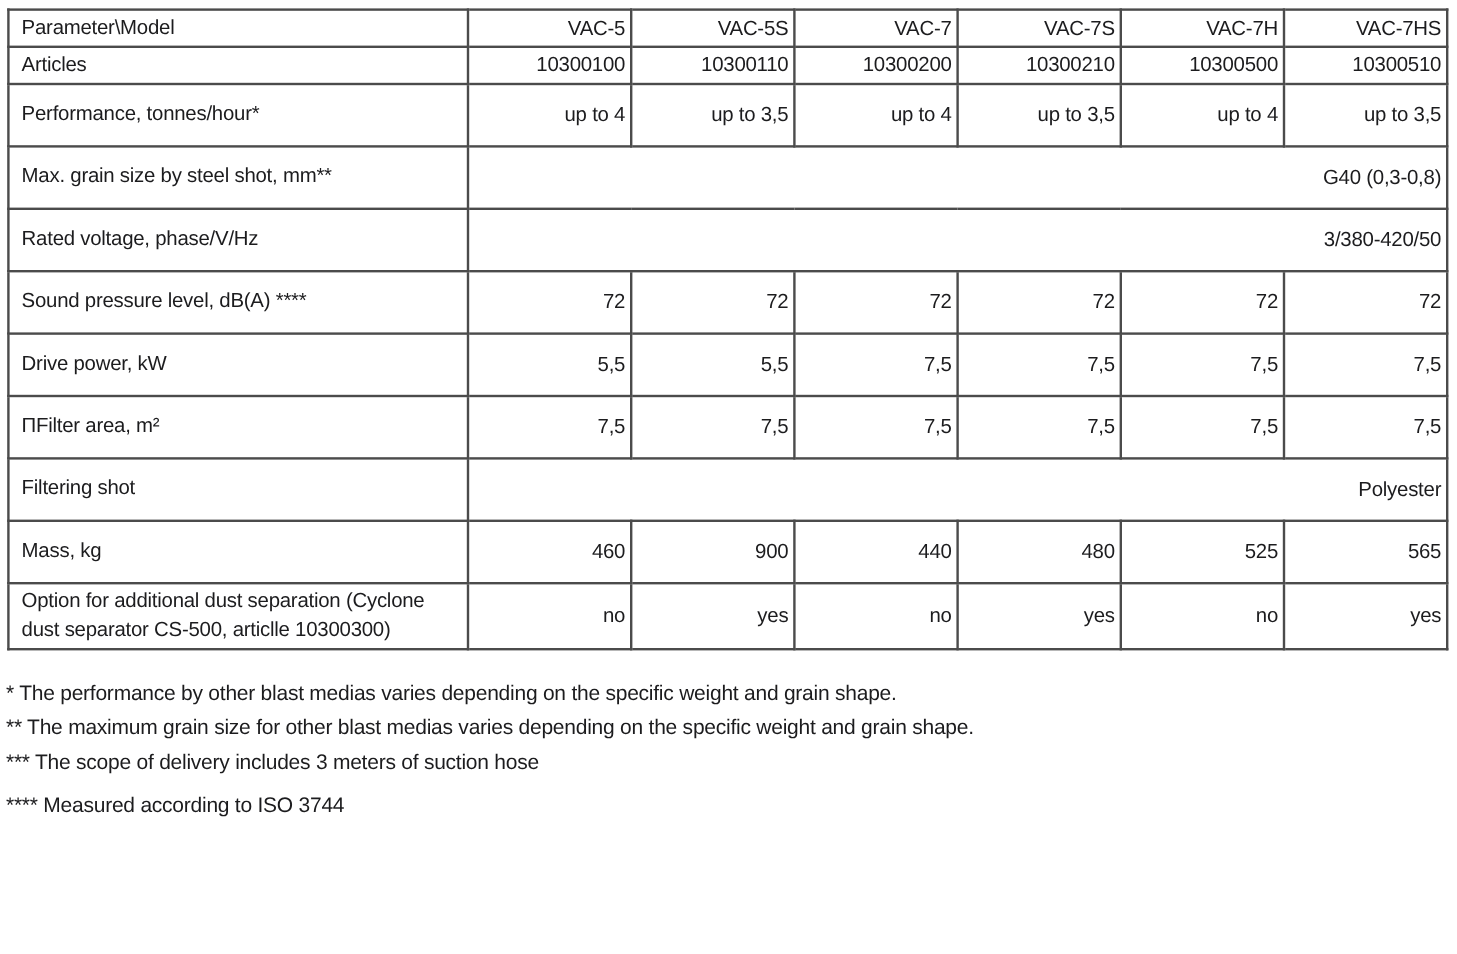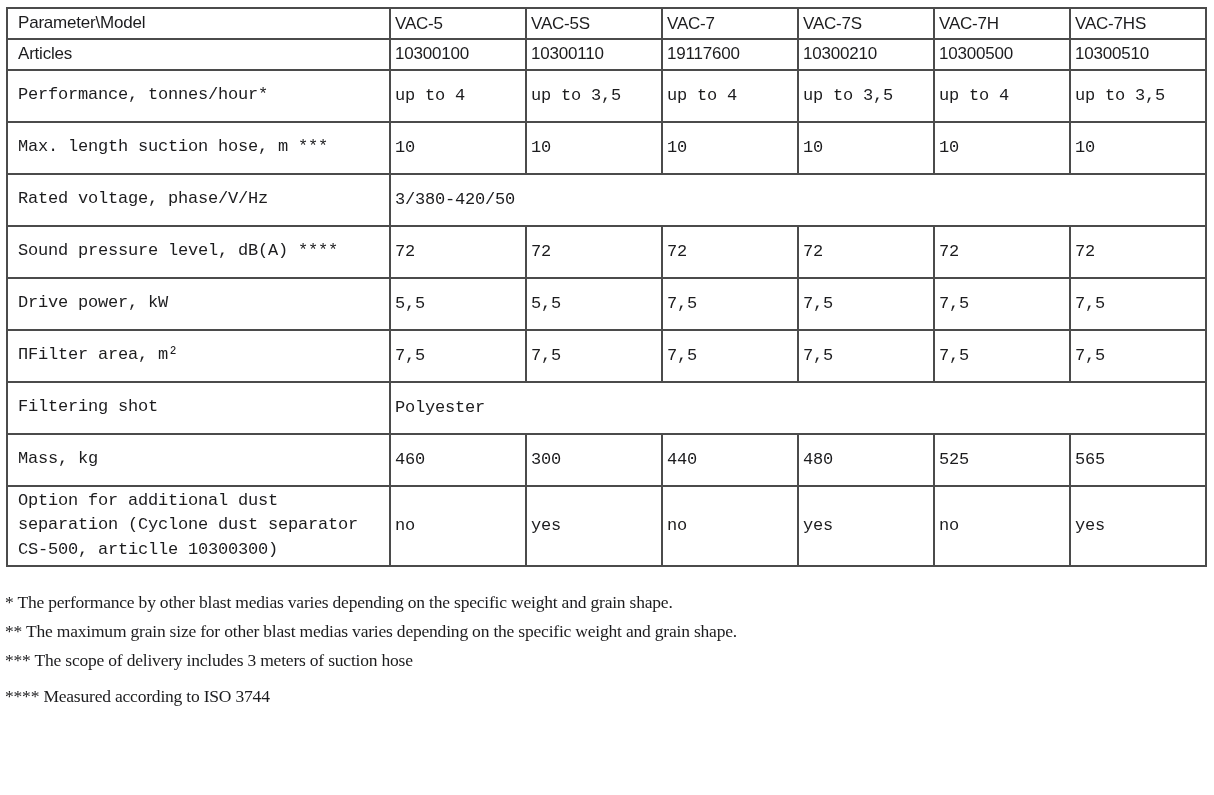--- a/index.html
+++ b/index.html
@@ -35,36 +35,35 @@
     vertical-align: middle;
     padding: 2px 4px;
   }
   table.spec-table td.param {
     text-align: left;
     padding-left: 10px;
     padding-right: 14px;
     line-height: 1.45;
   }
   table.spec-table td.val {
-    text-align: left;
+    text-align: right;
   }
   table.spec-table tr:nth-child(1) td { height: 31px; }
   table.spec-table tr:nth-child(2) td { height: 18px; }
-  table.spec-table tr:nth-child(n+3) td { height: 52px; font-family: Liberation Mono, monospace; }
+  table.spec-table tr:nth-child(n+3) td { height: 52px; }
   table.spec-table tr:nth-child(12) td { height: 87px; }
   .footnotes {
     margin: 25px 0 0 5px;
     font-size: 17.5px;
     letter-spacing: -0.2px;
     color: #1c1c1e;
   }
   .footnotes p {
     margin: 0 0 8px 0;
     line-height: 21px;
-    font-family: Liberation Serif, serif;
   }
   .footnotes p:last-child {
     margin-top: 15px;
   }
 </style>
 </head>
 <body>
 
 <div class="page">
 
@@ -87,42 +86,37 @@
           <td class="val">VAC-7</td>
           <td class="val">VAC-7S</td>
           <td class="val">VAC-7H</td>
           <td class="val">VAC-7HS</td>
         </tr>
 
     <tr>
           <td class="param">Articles</td>
           <td class="val">10300100</td>
           <td class="val">10300110</td>
-          <td class="val">19117600</td>
+          <td class="val">10300200</td>
           <td class="val">10300210</td>
           <td class="val">10300500</td>
           <td class="val">10300510</td>
         </tr>
         <tr>
           <td class="param">Performance, tonnes/hour*</td>
           <td class="val">up to 4</td>
           <td class="val">up to 3,5</td>
           <td class="val">up to 4</td>
           <td class="val">up to 3,5</td>
           <td class="val">up to 4</td>
           <td class="val">up to 3,5</td>
         </tr>
         <tr>
-          <td class="param">Max. length suction hose, m ***</td>
-          <td class="val">10</td>
-          <td class="val">10</td>
-          <td class="val">10</td>
-          <td class="val">10</td>
-          <td class="val">10</td>
-          <td class="val">10</td>
+          <td class="param">Max. grain size by steel shot, mm**</td>
+          <td class="val" colspan="6">G40 (0,3-0,8)</td>
         </tr>
         <tr>
           <td class="param">Rated voltage, phase/V/Hz</td>
           <td class="val" colspan="6">3/380-420/50</td>
         </tr>
         <tr>
           <td class="param">Sound pressure level, dB(A) ****</td>
           <td class="val">72</td>
           <td class="val">72</td>
           <td class="val">72</td>
@@ -148,21 +142,21 @@
           <td class="val">7,5</td>
           <td class="val">7,5</td>
         </tr>
         <tr>
           <td class="param">Filtering shot</td>
           <td class="val" colspan="6">Polyester</td>
         </tr>
         <tr>
           <td class="param">Mass, kg</td>
           <td class="val">460</td>
-          <td class="val">300</td>
+          <td class="val">900</td>
           <td class="val">440</td>
           <td class="val">480</td>
           <td class="val">525</td>
           <td class="val">565</td>
         </tr>
         <tr>
           <td class="param">Option for additional dust separation (Cyclone dust separator CS-500, articlle 10300300)</td>
           <td class="val">no</td>
           <td class="val">yes</td>
           <td class="val">no</td>

